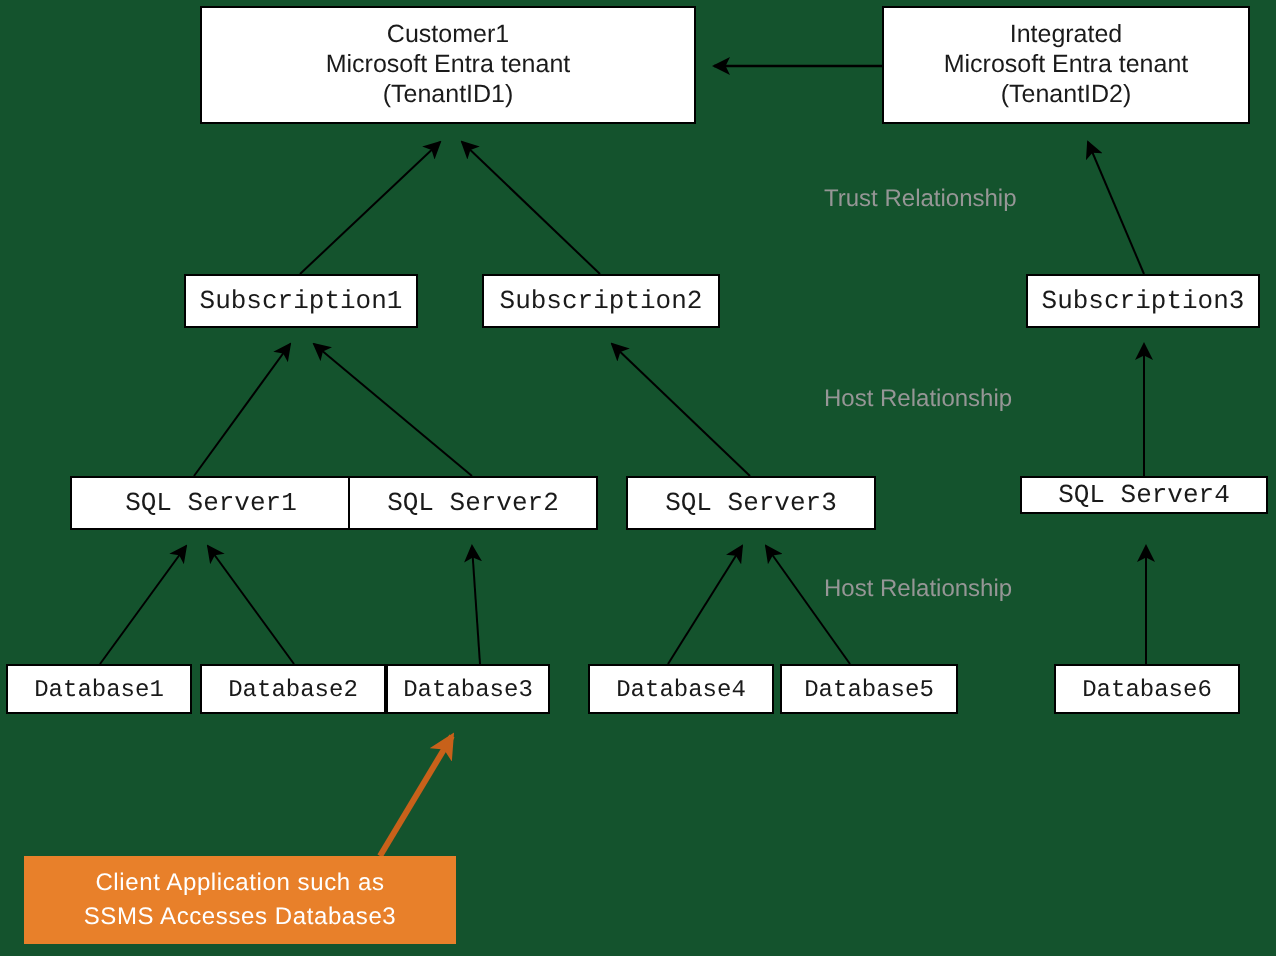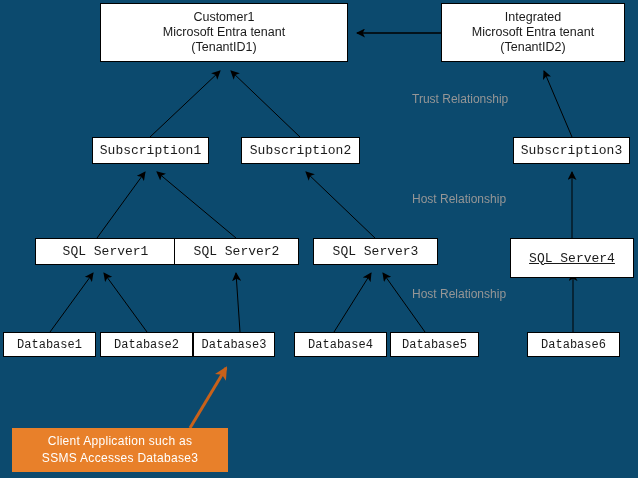--- a/index.html
+++ b/index.html
@@ -1,20 +1,20 @@
 <!DOCTYPE html>
 <html><head>
 <meta charset="utf-8">
 <title>Azure SQL Tenant Hierarchy Diagram</title>
 <style>
   html,body{margin:0;padding:0;background:#ffffff;}
   #canvas{
     position:relative;
     width:638px;height:478px;
-    background:#0c4a6e;
+    background:#14532d;
     overflow:hidden;
     font-family:"Liberation Sans", sans-serif;
   }
   svg.edges{position:absolute;left:0;top:0;width:638px;height:478px;pointer-events:none;}
   .node{
     position:absolute;
     box-sizing:border-box;
     border:1px solid #000000;
     background:#ffffff;
     display:flex;
@@ -131,21 +131,21 @@
 
   <div class="node mono" style="left:35px;top:238px;width:141px;height:27px;">
     <span>SQL Server1</span>
   </div>
   <div class="node mono" style="left:174px;top:238px;width:125px;height:27px;text-align:right;">
     <span>SQL Server2</span>
   </div>
   <div class="node mono" style="left:313px;top:238px;width:125px;height:27px;">
     <span>SQL Server3</span>
   </div>
-  <div class="node mono" style="left:510px;top:238px;width:124px;height:40px;text-decoration:underline;">
+  <div class="node mono" style="left:510px;top:238px;width:124px;height:19px;">
     <span>SQL Server4</span>
   </div>
 
   <div class="node db" style="left:3px;top:332px;width:93px;height:25px;">
     <span>Database1</span>
   </div>
   <div class="node db" style="left:100px;top:332px;width:93px;height:25px;">
     <span>Database2</span>
   </div>
   <div class="node db" style="left:193px;top:332px;width:82px;height:25px;">

